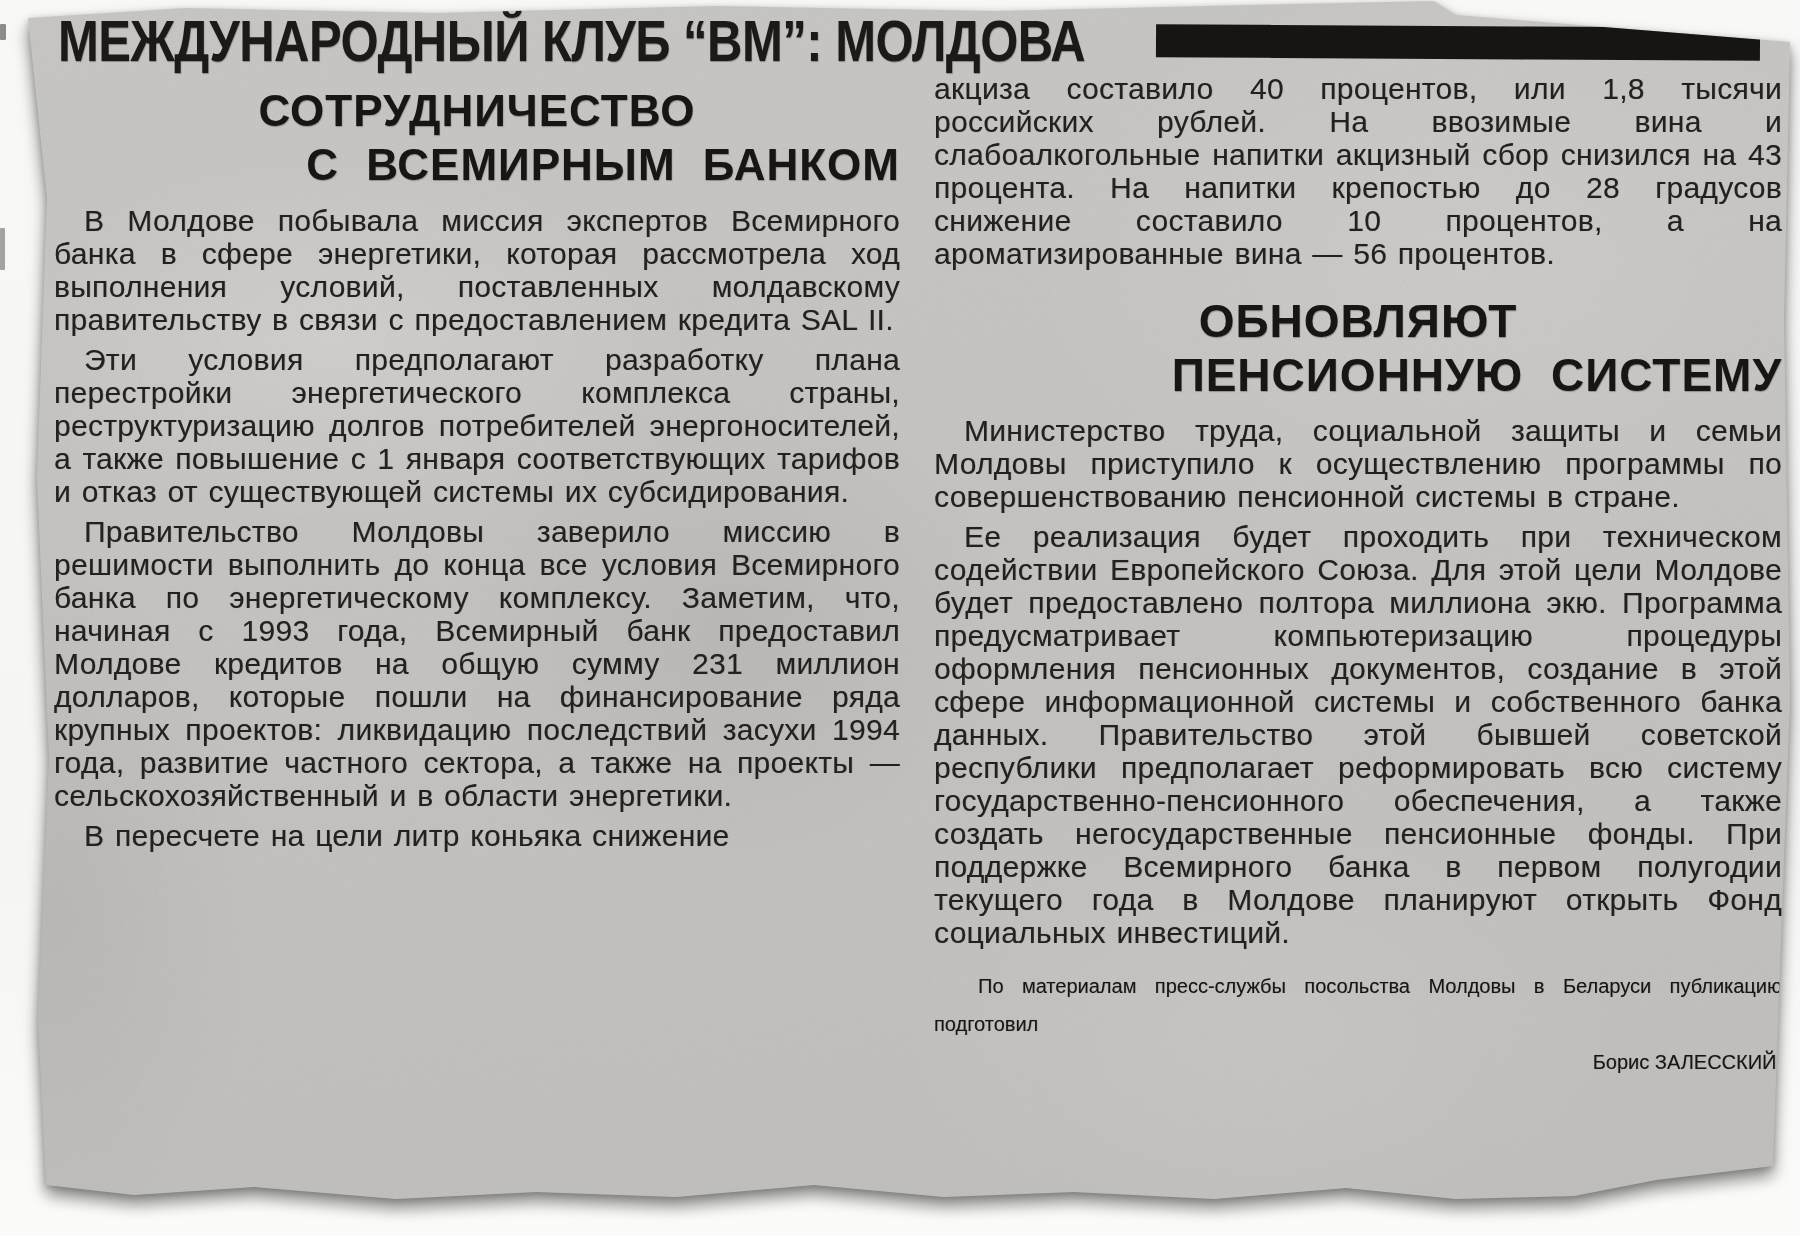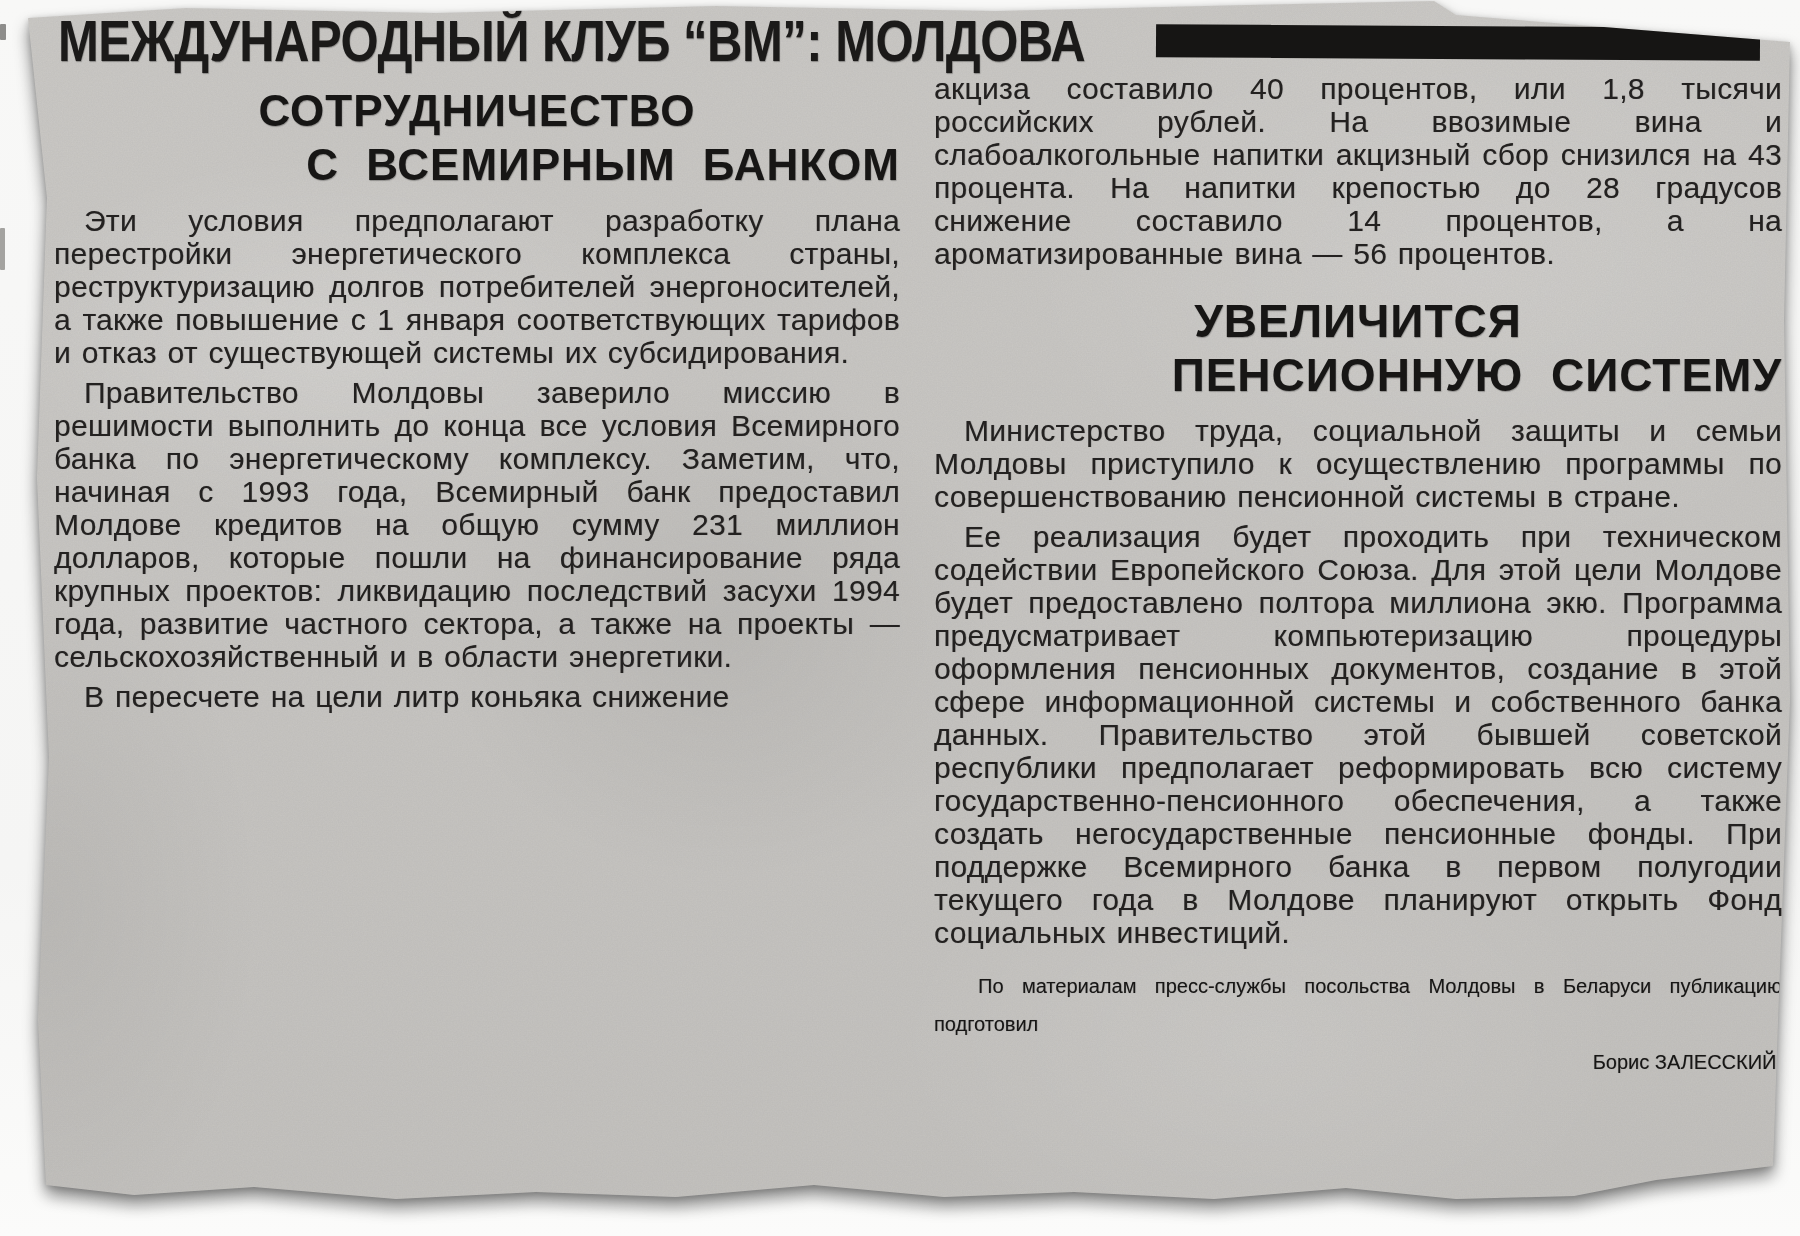--- a/index.html
+++ b/index.html
@@ -96,37 +96,38 @@
           <span class="masthead-title">МЕЖДУНАРОДНЫЙ КЛУБ “ВМ”: МОЛДОВА</span>
           <div class="masthead-bar"></div>
         </div>
 
         <div class="col col-left">
           <section>
             <h2 class="headline">
               <span class="hl">СОТРУДНИЧЕСТВО</span>
               <span class="hl spaced">С ВСЕМИРНЫМ БАНКОМ</span>
             </h2>
+            <p class="body indent">В Молдове побывала миссия экспертов Всемирного банка в сфере энергетики, которая рассмотрела ход выполнения условий, поставленных молдавскому правительству в связи с предоставлением кредита SAL II.</p>
             <p class="body indent">Эти условия предполагают разработку плана перестройки энергетического комплекса страны, реструктуризацию долгов потребителей энергоносителей, а также повышение с 1 января соответствующих тарифов и отказ от существующей системы их субсидирования.</p>
             <p class="body indent">Правительство Молдовы заверило миссию в решимости выполнить до конца все условия Всемирного банка по энергетическому комплексу. Заметим, что, начиная с 1993 года, Всемирный банк предоставил Молдове кредитов на общую сумму 231 миллион долларов, которые пошли на финансирование ряда крупных проектов: ликвидацию последствий засухи 1994 года, развитие частного сектора, а также на проекты — сельскохозяйственный и в области энергетики.</p>
           </section>
 
           <section>
             <p class="body indent">В пересчете на цели литр коньяка снижение</p>
           </section>
         </div>
 
         <div class="col col-right">
           <section>
-            <p class="body">акциза составило 40 процентов, или 1,8 тысячи российских рублей. На ввозимые вина и слабоалкогольные напитки акцизный сбор снизился на 43 процента. На напитки крепостью до 28 градусов снижение составило 14 процентов, а на ароматизированные вина — 56 процентов.</p>
+            <p class="body">акциза составило 40 процентов, или 1,8 тысячи российских рублей. На ввозимые вина и слабоалкогольные напитки акцизный сбор снизился на 43 процента. На напитки крепостью до 28 градусов снижение составило 10 процентов, а на ароматизированные вина — 56 процентов.</p>
           </section>
 
           <section>
             <h2 class="headline pension">
-              <span class="hl">УВЕЛИЧИТСЯ</span>
+              <span class="hl">ОБНОВЛЯЮТ</span>
               <span class="hl spaced">ПЕНСИОННУЮ СИСТЕМУ</span>
             </h2>
             <p class="body indent">Министерство труда, социальной защиты и семьи Молдовы приступило к осуществлению программы по совершенствованию пенсионной системы в стране.</p>
             <p class="body indent">Ее реализация будет проходить при техническом содействии Европейского Союза. Для этой цели Молдове будет предоставлено полтора миллиона экю. Программа предусматривает компьютеризацию процедуры оформления пенсионных документов, создание в этой сфере информационной системы и собственного банка данных. Правительство этой бывшей советской республики предполагает реформировать всю систему государственно-пенсионного обеспечения, а также создать негосударственные пенсионные фонды. При поддержке Всемирного банка в первом полугодии текущего года в Молдове планируют открыть Фонд социальных инвестиций.</p>
           </section>
 
           <div class="byline">
             <p class="byline-main">По материалам пресс-службы посольства Молдовы в Беларуси публикацию подготовил</p>
             <p class="byline-author">Борис ЗАЛЕССКИЙ.</p>
           </div>

